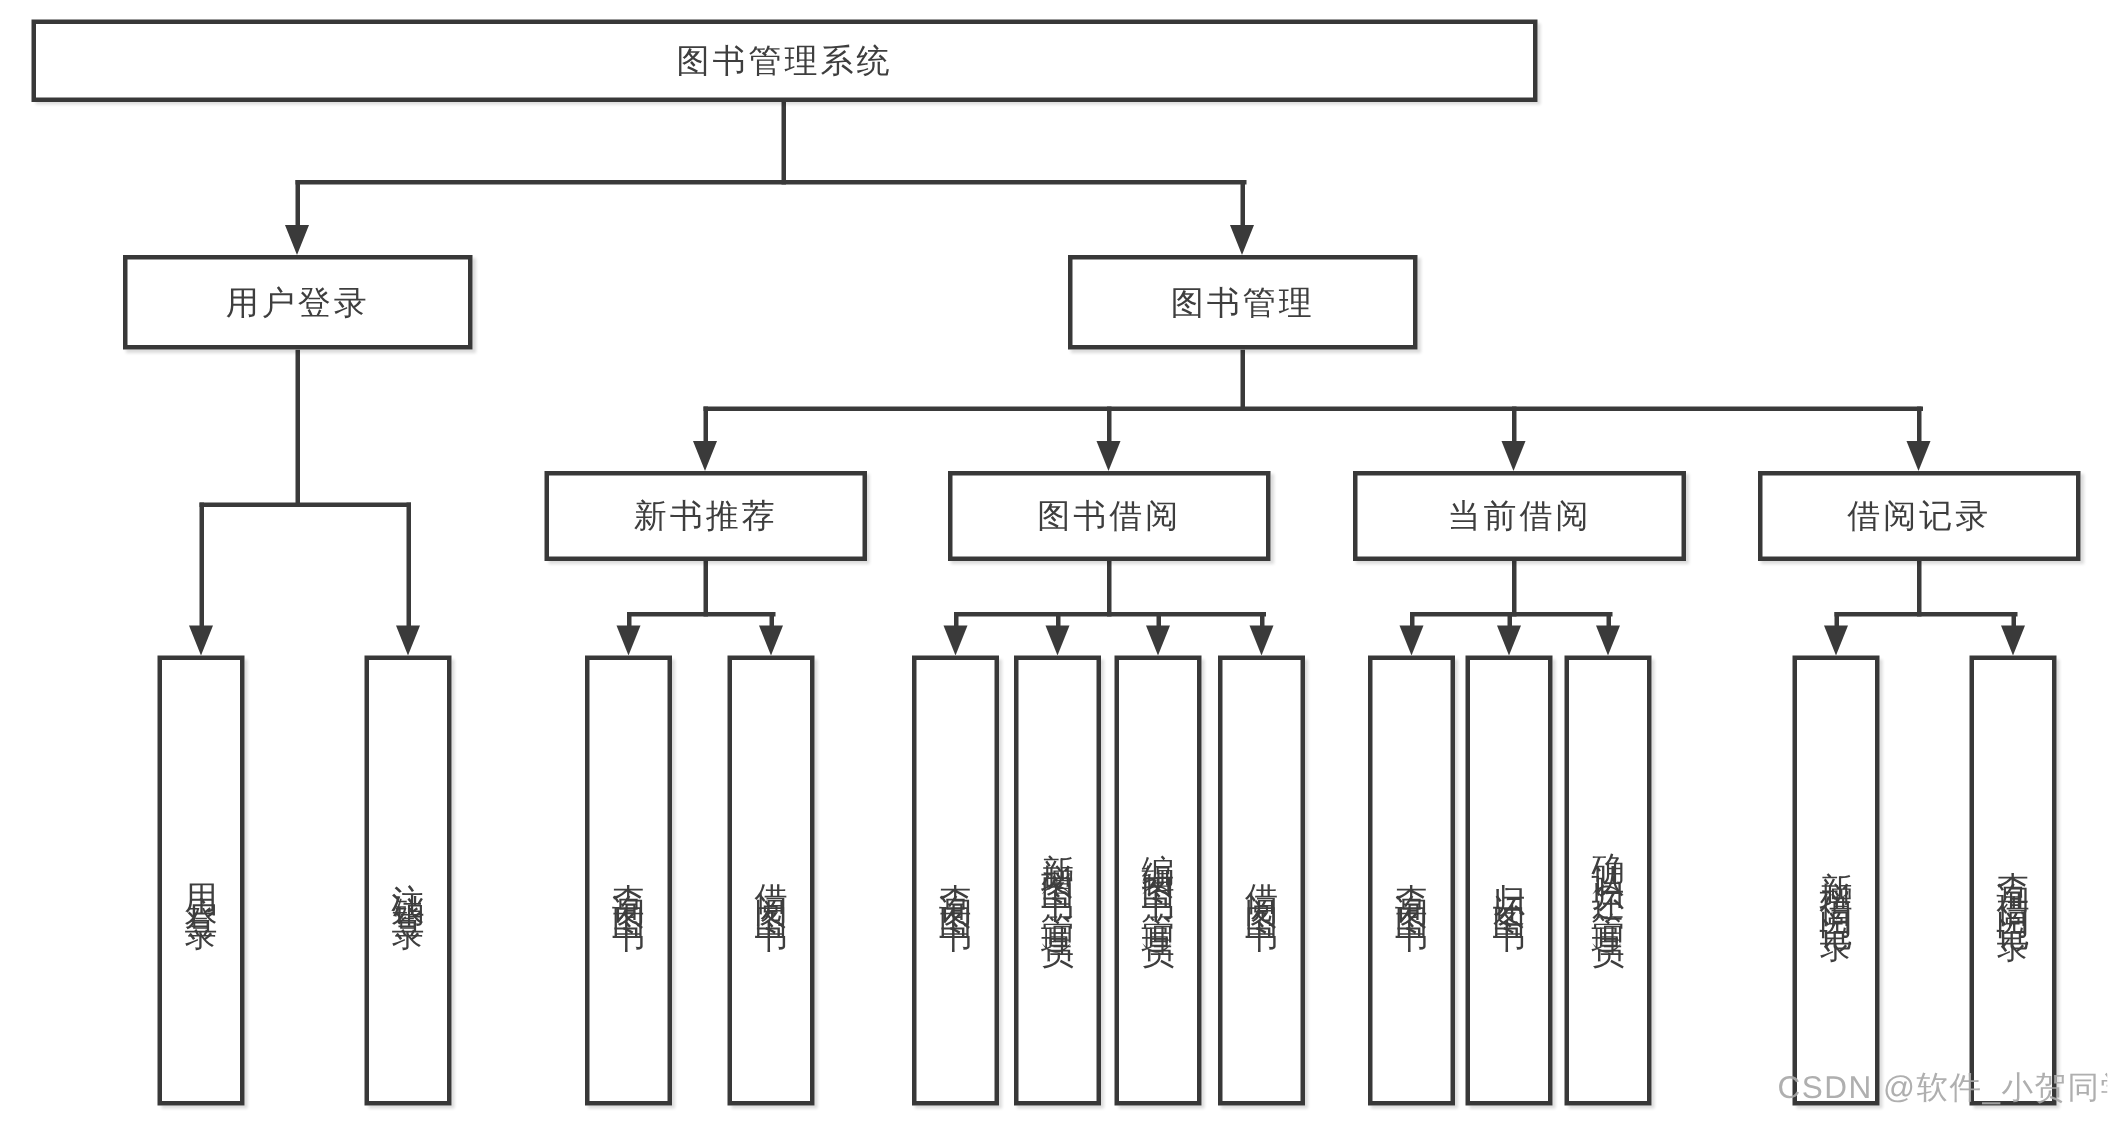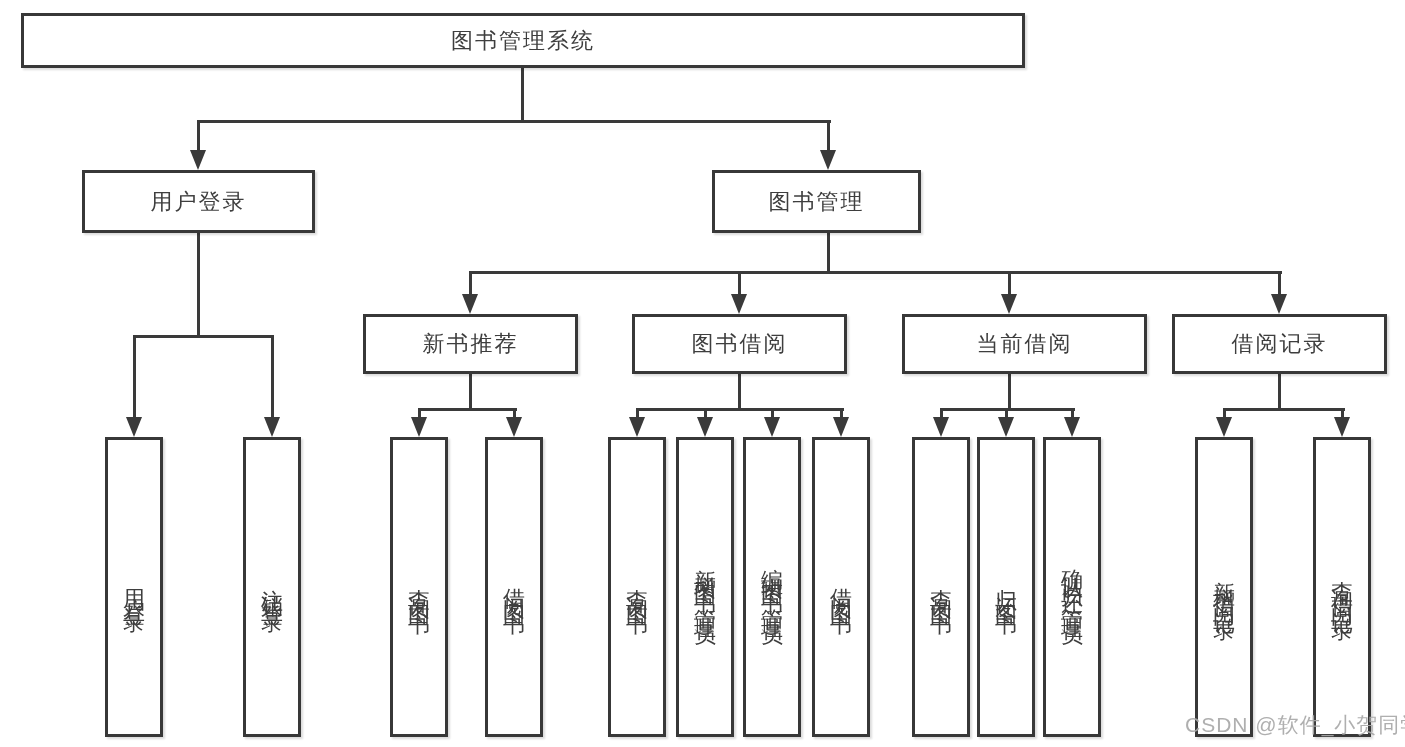--- a/index.html
+++ b/index.html
@@ -87,21 +87,21 @@
   <div class="box" style="left:21px;top:13px;width:1004px;height:55px">图书管理系统</div>
 
   <div class="vline" style="left:521px;top:68px;height:55px"></div>
   <div class="hline" style="left:197px;top:120px;width:634px"></div>
   <div class="vline" style="left:197px;top:120px;height:32px"></div>
   <div class="arrow" style="left:190px;top:150px"></div>
   <div class="vline" style="left:827px;top:120px;height:32px"></div>
   <div class="arrow" style="left:820px;top:150px"></div>
 
   <div class="box" style="left:82px;top:170px;width:233px;height:63px">用户登录</div>
-  <div class="box" style="left:712px;top:170px;width:209px;height:63px">图书管理</div>
+  <div class="box" style="left:712px;top:170px;width:233px;height:63px">图书管理</div>
 
   <div class="vline" style="left:197px;top:233px;height:105px"></div>
   <div class="hline" style="left:133px;top:335px;width:141px"></div>
   <div class="vline" style="left:133px;top:335px;height:84px"></div>
   <div class="arrow" style="left:126px;top:417px"></div>
   <div class="vline" style="left:271px;top:335px;height:84px"></div>
   <div class="arrow" style="left:264px;top:417px"></div>
 
   <div class="vline" style="left:827px;top:233px;height:41px"></div>
   <div class="hline" style="left:469px;top:271px;width:813px"></div>
@@ -109,21 +109,21 @@
   <div class="arrow" style="left:462px;top:294px"></div>
   <div class="vline" style="left:738px;top:271px;height:25px"></div>
   <div class="arrow" style="left:731px;top:294px"></div>
   <div class="vline" style="left:1008px;top:271px;height:25px"></div>
   <div class="arrow" style="left:1001px;top:294px"></div>
   <div class="vline" style="left:1278px;top:271px;height:25px"></div>
   <div class="arrow" style="left:1271px;top:294px"></div>
 
   <div class="box" style="left:632px;top:314px;width:215px;height:60px">图书借阅</div>
   <div class="box" style="left:363px;top:314px;width:215px;height:60px">新书推荐</div>
-  <div class="box" style="left:902px;top:314px;width:245px;height:60px">当前借阅</div>
+  <div class="box" style="left:902px;top:314px;width:222px;height:60px">当前借阅</div>
   <div class="box" style="left:1172px;top:314px;width:215px;height:60px">借阅记录</div>
 
   <div class="vline" style="left:469px;top:374px;height:37px"></div>
   <div class="hline" style="left:418px;top:408px;width:99px"></div>
   <div class="vline" style="left:418px;top:408px;height:11px"></div>
   <div class="arrow" style="left:411px;top:417px"></div>
   <div class="vline" style="left:513px;top:408px;height:11px"></div>
   <div class="arrow" style="left:506px;top:417px"></div>
 
   <div class="vline" style="left:738px;top:374px;height:37px"></div>

